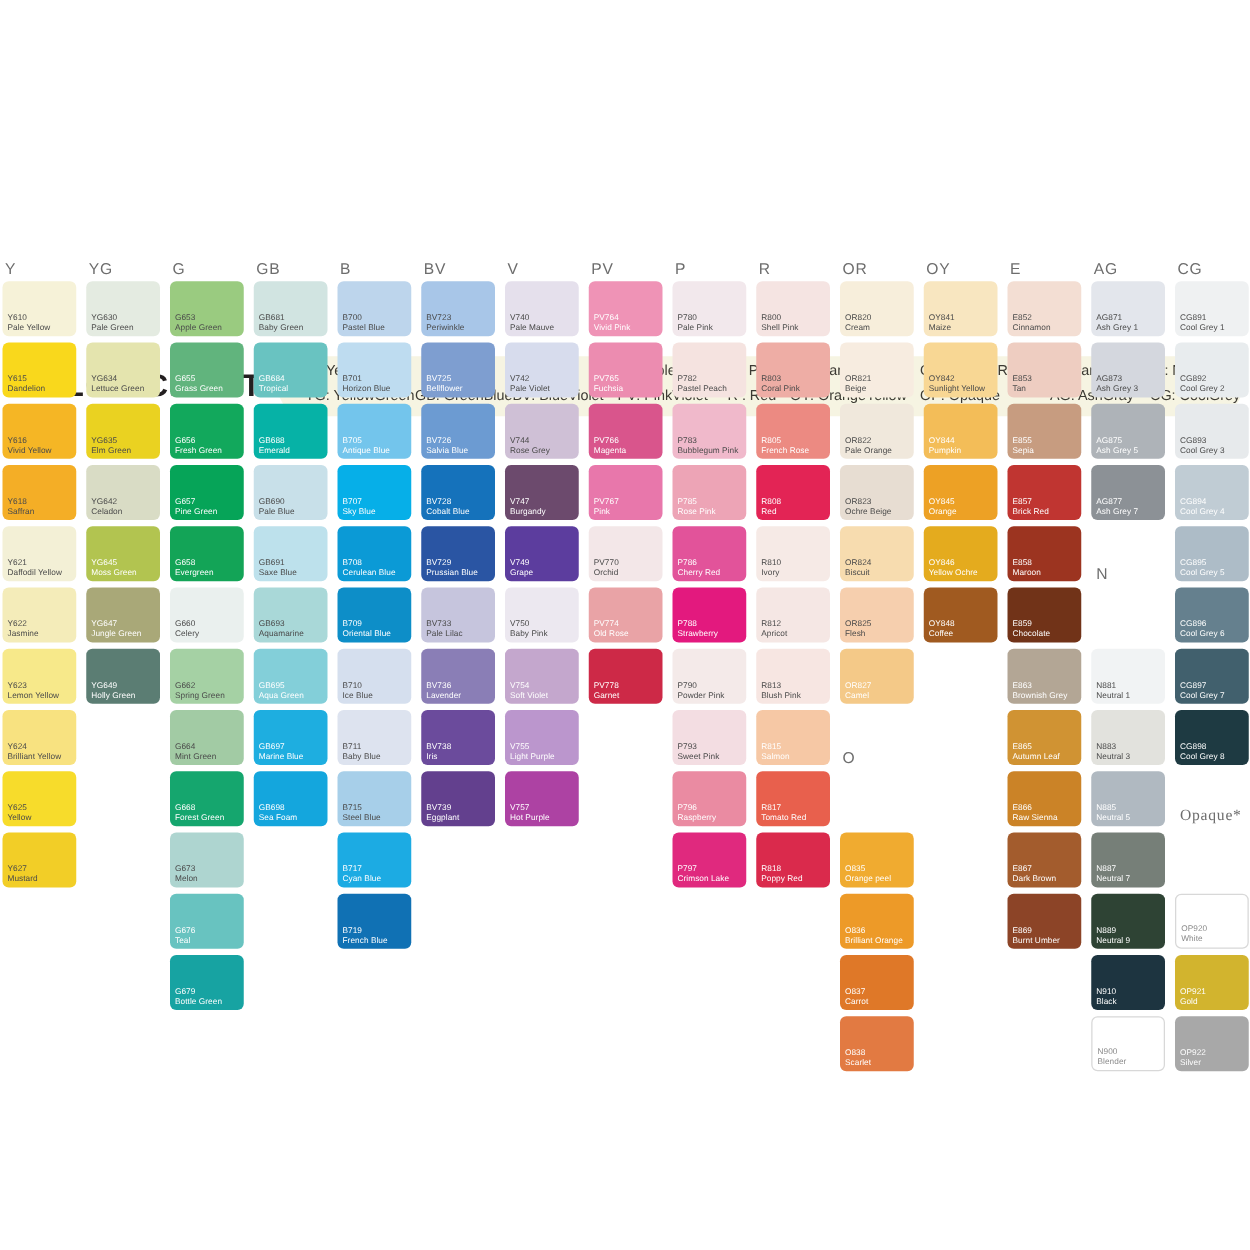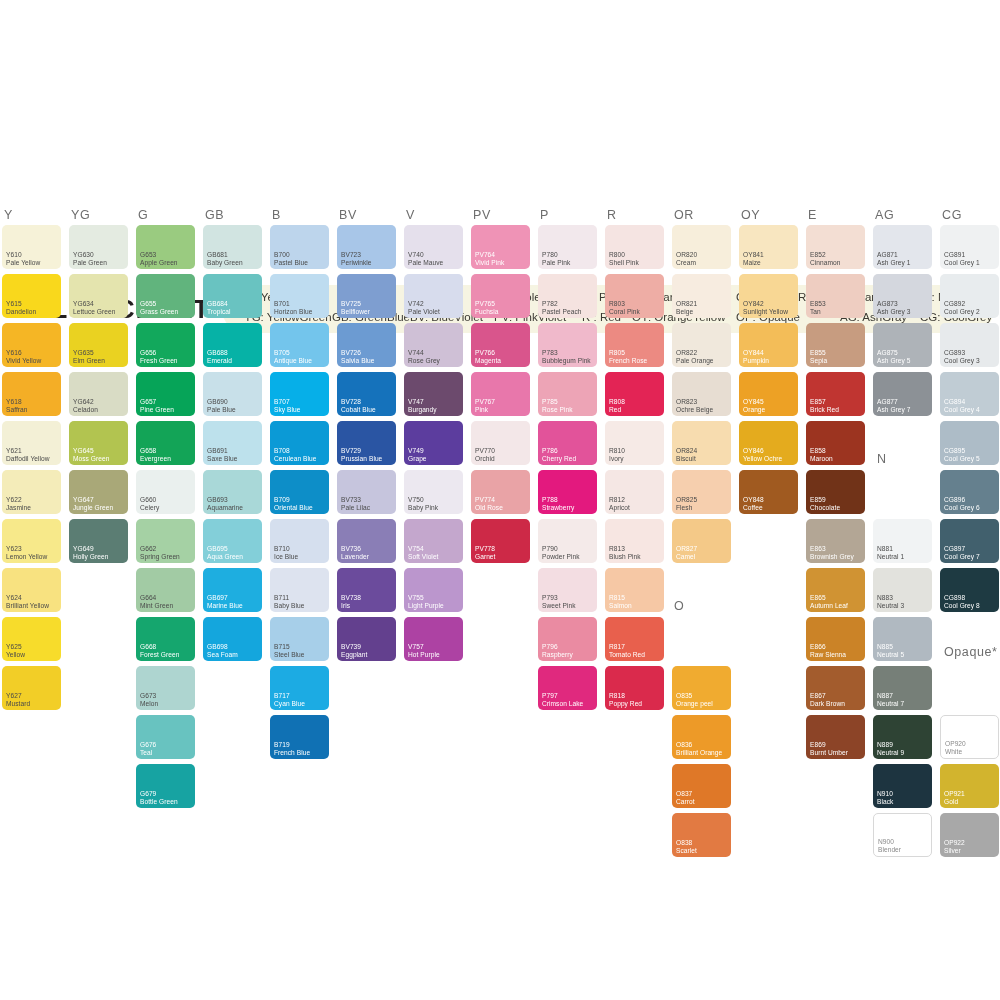--- a/index.html
+++ b/index.html
@@ -106,21 +106,21 @@
       <div class="group-head" style="left: 473px; top: 208px;">PV</div>
       <div class="group-head" style="left: 540px; top: 208px;">P</div>
       <div class="group-head" style="left: 607px; top: 208px;">R</div>
       <div class="group-head" style="left: 674px; top: 208px;">OR</div>
       <div class="group-head" style="left: 741px; top: 208px;">OY</div>
       <div class="group-head" style="left: 808px; top: 208px;">E</div>
       <div class="group-head" style="left: 875px; top: 208px;">AG</div>
       <div class="group-head" style="left: 942px; top: 208px;">CG</div>
       <div class="group-head" style="left: 674px; top: 599px;">O</div>
       <div class="group-head" style="left: 877px; top: 452px;">N</div>
-      <div class="group-head" style="left: 944px; top: 645px;">Opaque*</div>
+      <div class="group-head" style="left: 944px; top: 645px; font-family: Liberation Serif, serif;">Opaque*</div>
     </div>
   <div id="grid">
       <div class="sw" style="left: 2px; top: 225px; background: rgb(246, 242, 216);">
         <div class="lbl" style="color: rgb(74, 74, 74);">
           <span class="code">Y610</span>
           <span class="nm">Pale Yellow</span>
         </div>
       </div>
       <div class="sw" style="left: 2px; top: 274px; background: rgb(249, 216, 28);">
         <div class="lbl" style="color: rgb(74, 74, 74);">

